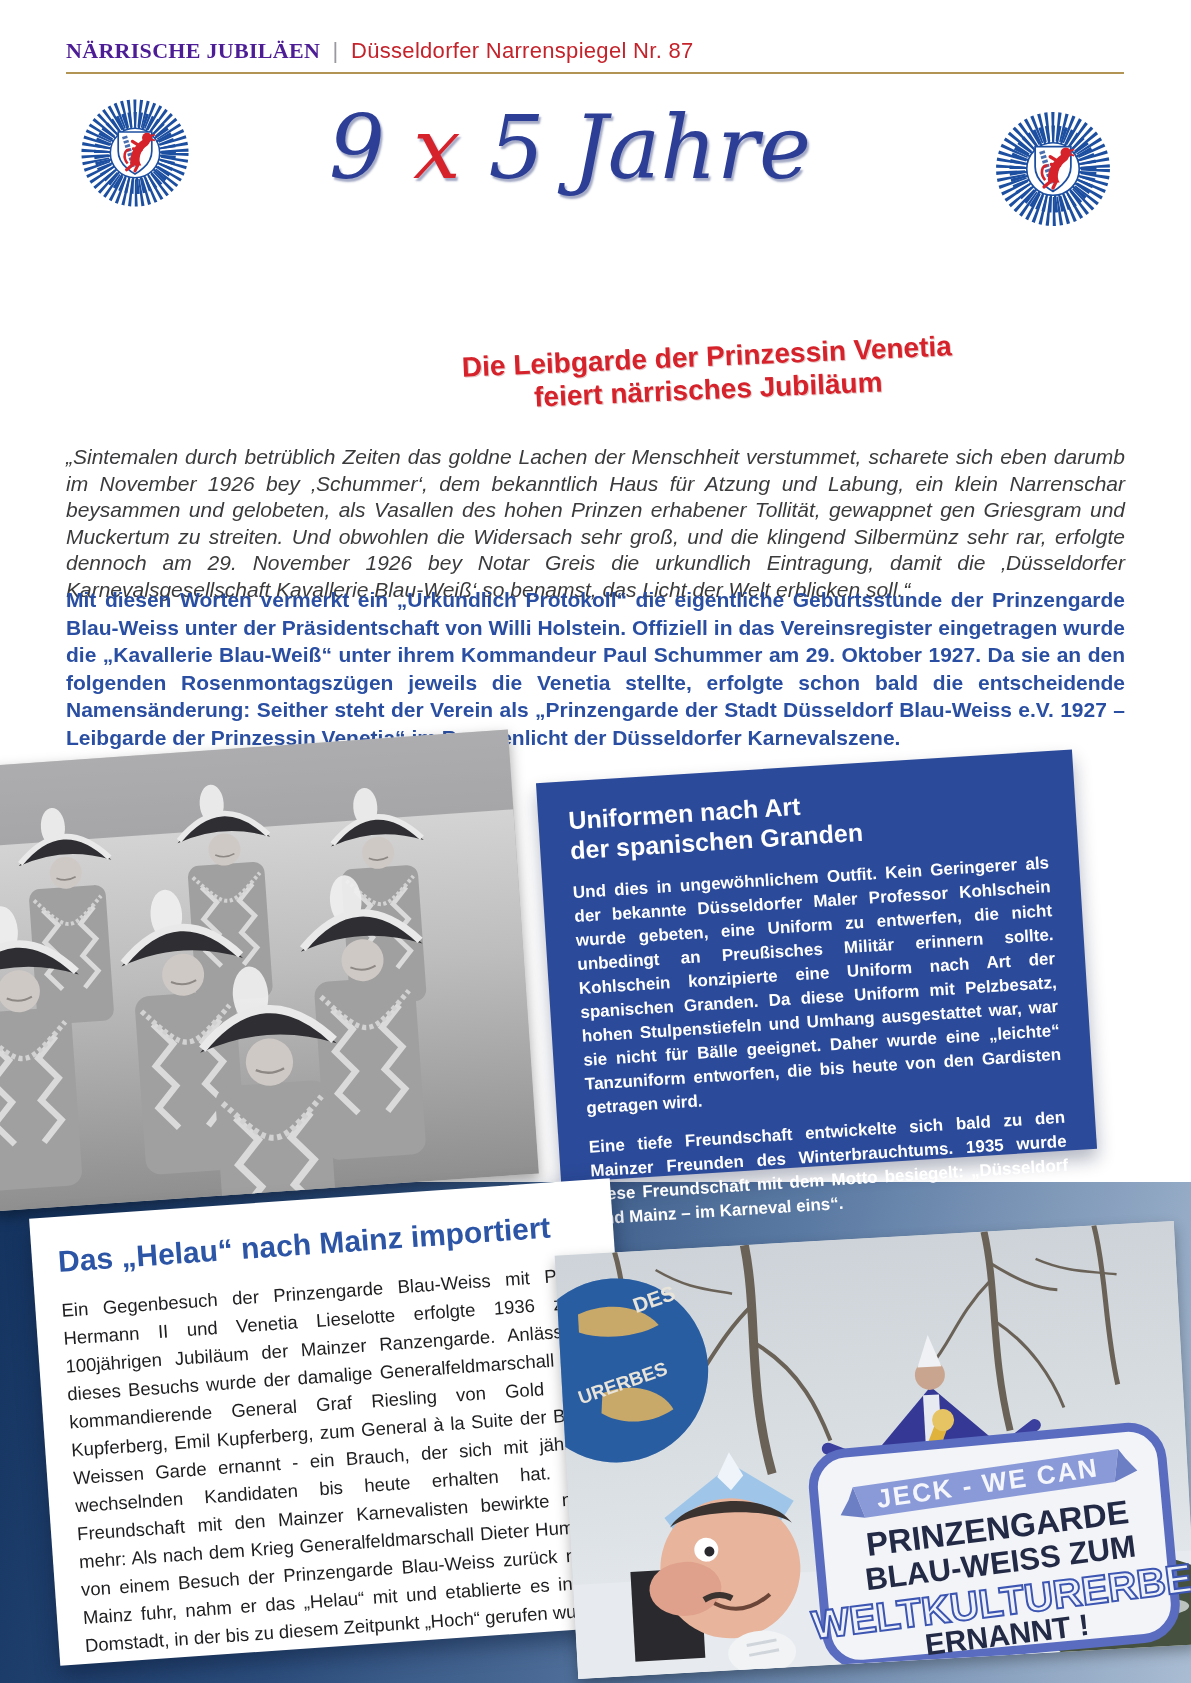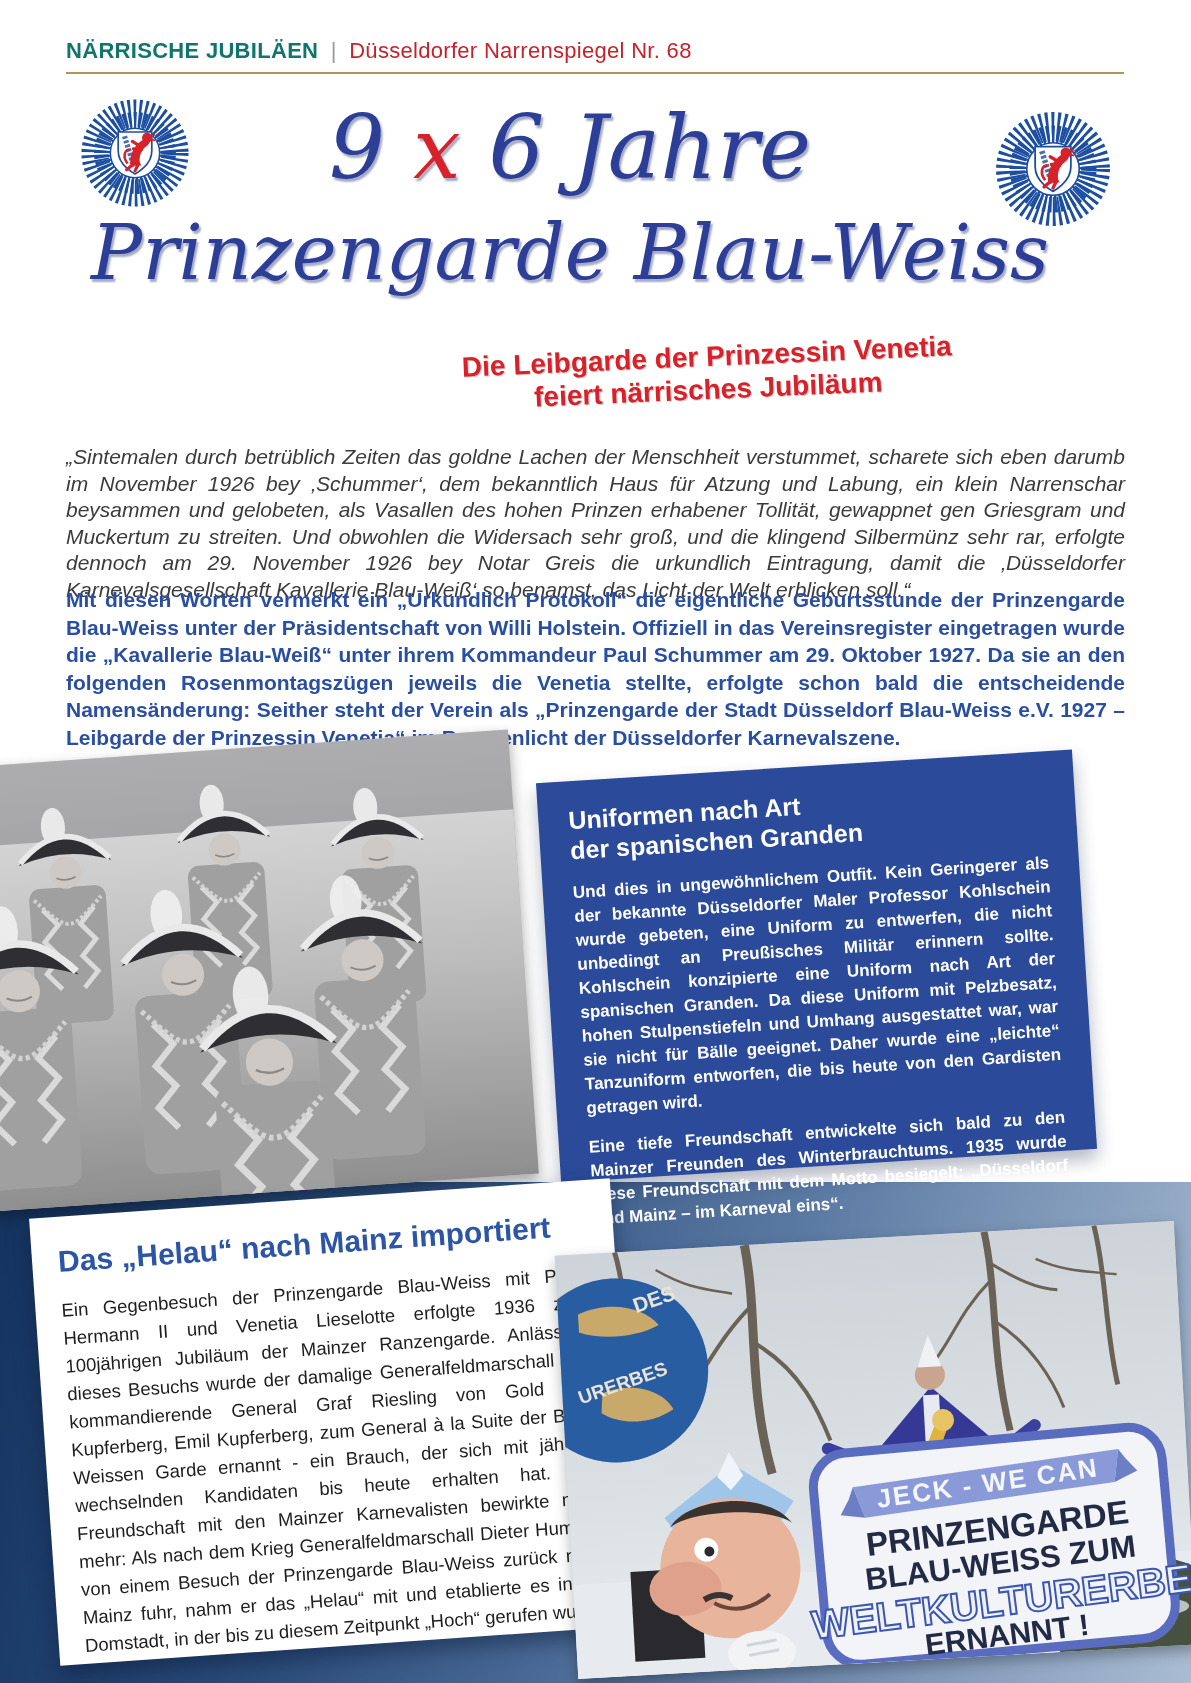--- a/index.html
+++ b/index.html
@@ -3,21 +3,21 @@
 <meta charset="utf-8">
 <style>
   html,body{margin:0;padding:0;background:#888;}
   .page{
     position:relative;width:1191px;height:1683px;margin:0 auto;
     background:#ffffff;overflow:hidden;
     font-family:"Liberation Sans",sans-serif;
   }
   
   .header{position:absolute;left:66px;top:38px;width:1059px;font-size:22px;letter-spacing:.3px;white-space:nowrap;}
-  .header .section{color:#0f766e;font-weight:bold;}
+  .header .section{color:#4c1d95;font-weight:bold;font-family:Liberation Serif, serif;}
   .header .divider{color:#9a9a9e;font-weight:normal;padding:0 6px;}
   .header .publication{color:#c5232b;}
   .gold-rule{position:absolute;left:66px;top:72px;width:1058px;height:2px;background:#b29455;}
   
   .badge{position:absolute;width:126px;height:126px;}
   .badge-left{left:72px;top:90px;}
   .badge-right{left:986px;top:102px;width:134px;height:134px;}
   
   .title-line1{
     position:absolute;left:200px;top:96px;width:740px;text-align:center;
@@ -88,21 +88,21 @@
   svg text{font-family:"Liberation Sans",sans-serif;}
 </style>
 </head>
 <body>
 
 <div class="page">
 
   <div class="header">
     <span class="section">NÄRRISCHE JUBILÄEN</span>
     <span class="divider">|</span>
-    <span class="publication">Düsseldorfer Narrenspiegel Nr. 68</span>
+    <span class="publication">Düsseldorfer Narrenspiegel Nr. 87</span>
   </div>
   <div class="gold-rule"></div>
 
   <svg class="badge badge-left" viewBox="0 0 120 120" aria-hidden="true">
     <g id="badge-art">
       <circle cx="60" cy="60" r="38" fill="none" stroke="#1d4fa1" stroke-width="26" stroke-dasharray="2.2 2.6"></circle>
       <circle cx="60" cy="60" r="30" fill="none" stroke="#1d4fa1" stroke-width="18" stroke-dasharray="2.4 2.2" transform="rotate(4 60 60)"></circle>
       <circle cx="60" cy="60" r="23.5" fill="#ffffff" stroke="#1d4fa1" stroke-width="1.5"></circle>
       <path d="M44,40 H76 V58 C76,72 60,80 60,80 C60,80 44,72 44,58 Z" fill="#ffffff" stroke="#1d4fa1" stroke-width="1.6"></path>
       <line x1="50" y1="44" x2="59" y2="73" stroke="#4a6fae" stroke-width="5" stroke-dasharray="2.6 1.6"></line>
@@ -111,22 +111,21 @@
       <path d="M75,44 L79,42.5 M75,47 L79,48" stroke="#d6232b" stroke-width="1.6"></path>
       <path d="M58,71 L52,76 M63,71 L60,77 M64,53 L57.5,49 M66,57 L58.5,56" stroke="#d6232b" stroke-width="3" stroke-linecap="round"></path>
       <path d="M53,70 C48,64 50,56 55,57" fill="none" stroke="#d6232b" stroke-width="2.4"></path>
     </g>
   </svg>
 
   <svg class="badge badge-right" viewBox="0 0 120 120" aria-hidden="true">
     <use href="#badge-art"></use>
   </svg>
 
-  <div class="title-line1"><span>9 </span><span class="title-x">x</span><span> 6 Jahre</span></div>
-  <div class="title-line2">Prinzengarde Blau-Weiss</div>
+  <div class="title-line1"><span>9 </span><span class="title-x">x</span><span> 5 Jahre</span></div>
 
   <div class="subtitle">
     <div>Die Leibgarde der Prinzessin Venetia</div>
     <div>feiert närrisches Jubiläum</div>
   </div>
 
   <div class="quote">„Sintemalen durch betrüblich Zeiten das goldne Lachen der Menschheit verstummet, scharete sich eben darumb im November 1926 bey ‚Schummer‘, dem bekanntlich Haus für Atzung und Labung, ein klein Narrenschar beysammen und gelobeten, als Vasallen des hohen Prinzen erhabener Tollität, gewappnet gen Griesgram und Muckertum zu streiten. Und obwohlen die Widersach sehr groß, und die klingend Silbermünz sehr rar, erfolgte dennoch am 29. November 1926 bey Notar Greis die urkundlich Eintragung, damit die ‚Düsseldorfer Karnevalsgesellschaft Kavallerie Blau-Weiß‘ so benamst, das Licht der Welt erblicken soll.“</div>
 
   <div class="lead">Mit diesen Worten vermerkt ein „Urkundlich Protokoll“ die eigentliche Geburtsstunde der Prinzengarde Blau-Weiss unter der Präsidentschaft von Willi Holstein. Offiziell in das Vereinsregister eingetragen wurde die „Kavallerie Blau-Weiß“ unter ihrem Kommandeur Paul Schummer am 29. Oktober 1927. Da sie an den folgenden Rosenmontagszügen jeweils die Venetia stellte, erfolgte schon bald die entscheidende Namensänderung: Seither steht der Verein als „Prinzengarde der Stadt Düsseldorf Blau-Weiss e.V. 1927 – Leibgarde der Prinzessin Venetia“ im Rampenlicht der Düsseldorfer Karnevalszene.</div>
 

